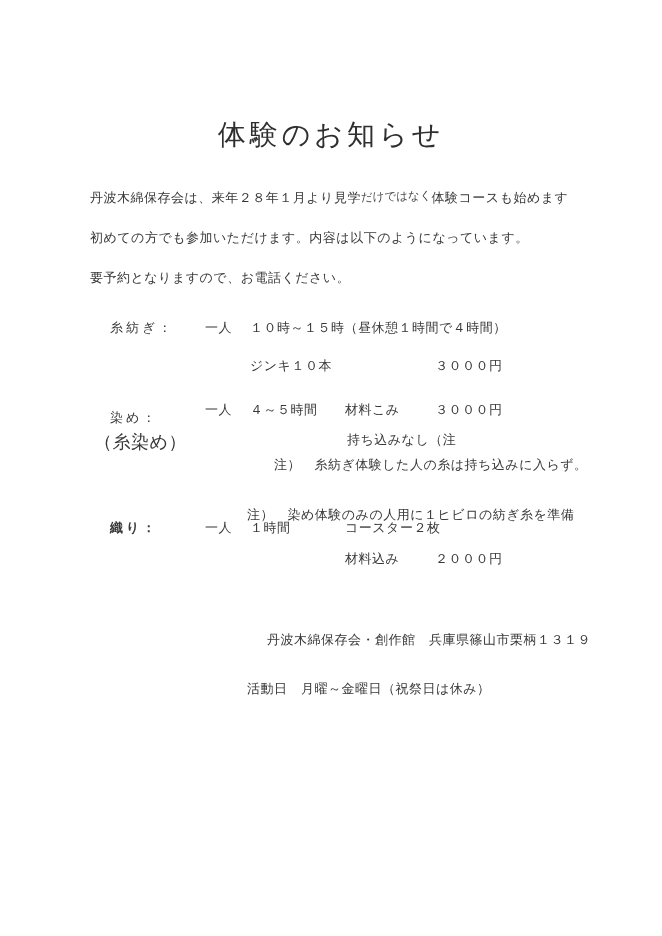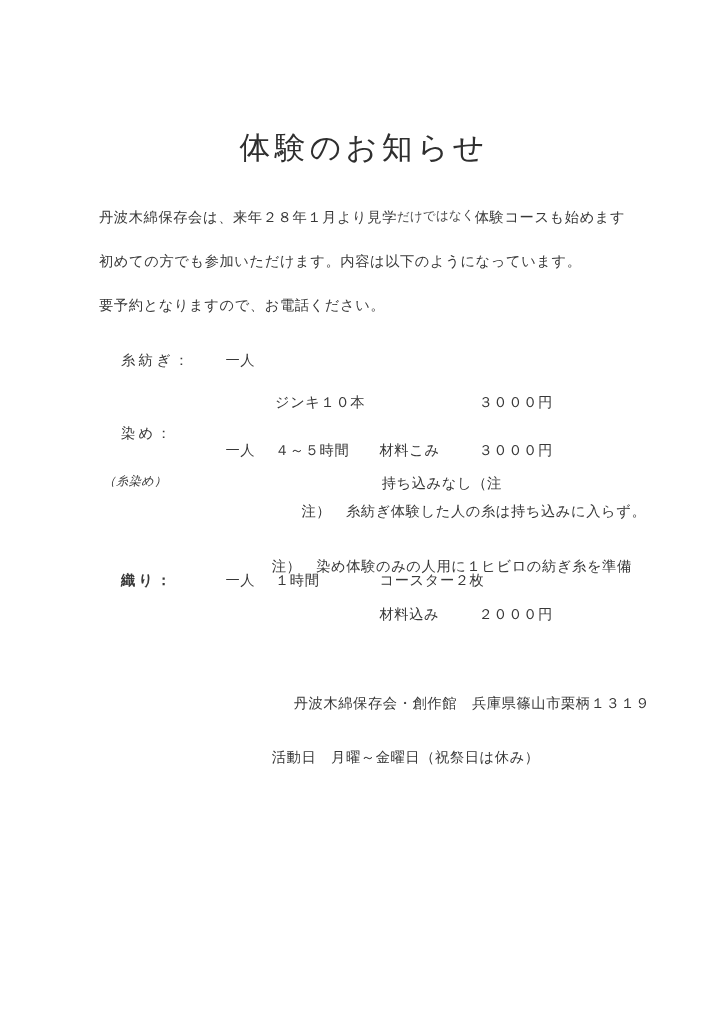--- a/index.html
+++ b/index.html
@@ -37,41 +37,41 @@
     letter-spacing: 3px;
   }
   .hand {
     display: inline-block;
     font-size: 11.5px;
     color: #4a4a4a;
     transform: rotate(-1.5deg) translateY(-2px);
     letter-spacing: 0px;
   }
   .sub {
-    font-size: 11px;
-    font-style: italic;
+    font-size: 18px;
   }
 </style>
 </head>
 <body>
 
 <div class="paper">
 
   <div class="title">体験のお知らせ</div>
 
   <div class="abs" style="left:90px; top:190px;"><span>丹波木綿保存会は、来年２８年１月より見学</span><span class="hand">だけではなく</span><span>体験コースも始めます</span></div>
   <div class="abs" style="left:90px; top:270px;">要予約となりますので、お電話ください。</div>
   <div class="abs" style="left:90px; top:230px;">初めての方でも参加いただけます。内容は以下のようになっています。</div>
 
   <div class="abs label" style="left:110px; top:320px;">糸紡ぎ：</div>
   <div class="abs" style="left:205px; top:320px;">一人</div>
+  <div class="abs" style="left:250px; top:320px;">１０時～１５時（昼休憩１時間で４時間）</div>
   <div class="abs" style="left:250px; top:358px;">ジンキ１０本</div>
   <div class="abs" style="left:435px; top:358px;">３０００円</div>
 
-  <div class="abs label" style="left:110px; top:386px;">染め：</div>
+  <div class="abs label" style="left:110px; top:410px;">染め：</div>
   <div class="abs" style="left:205px; top:402px;">一人</div>
   <div class="abs" style="left:250px; top:402px;">４～５時間</div>
   <div class="abs" style="left:345px; top:402px;">材料こみ</div>
   <div class="abs" style="left:435px; top:402px;">３０００円</div>
   <div class="abs sub" style="left:94px; top:432px;">（糸染め）</div>
   <div class="abs" style="left:347px; top:432px;">持ち込みなし（注</div>
   <div class="abs" style="left:247px; top:457px;margin-left:27px;">注）　糸紡ぎ体験した人の糸は持ち込みに入らず。</div>
   <div class="abs" style="left:247px; top:507px;">注）　染め体験のみの人用に１ヒビロの紡ぎ糸を準備</div>
 
   <div class="abs label" style="left:110px; top:520px;font-weight:bold;">織り：</div>

